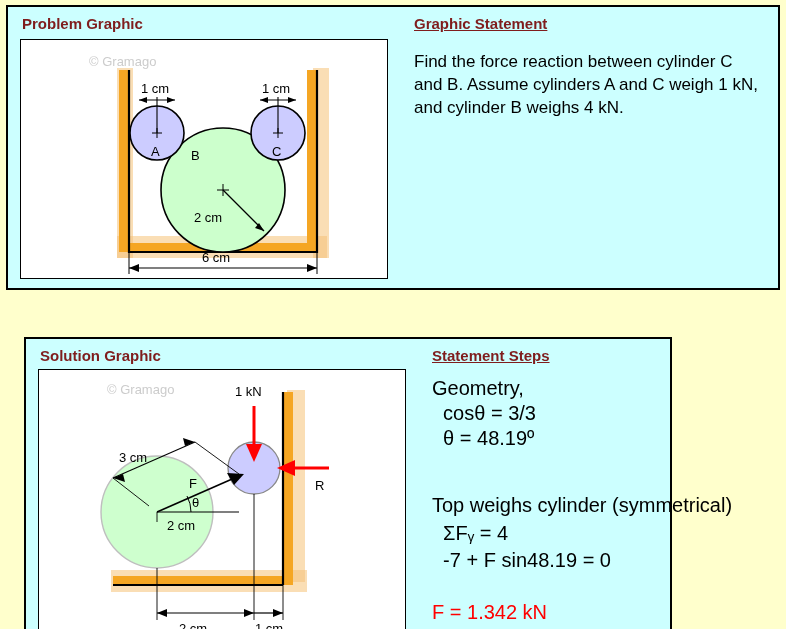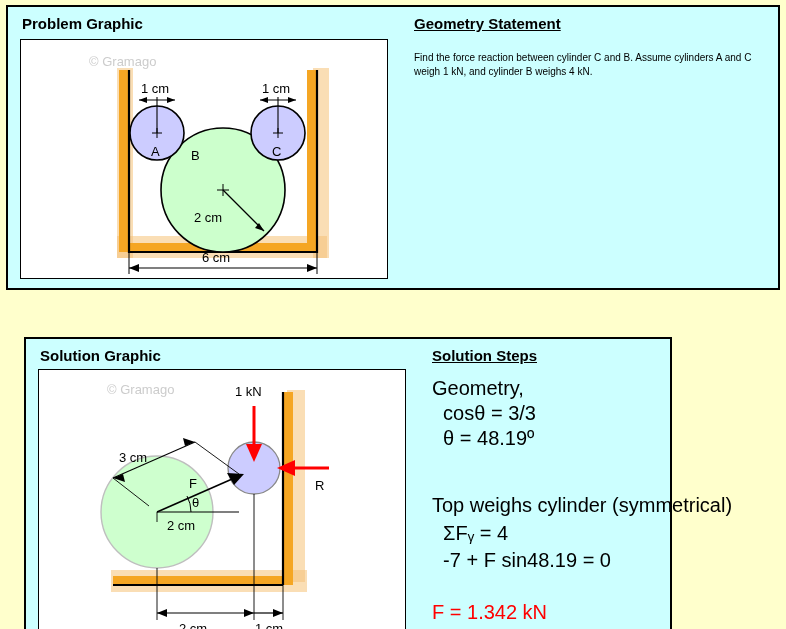--- a/index.html
+++ b/index.html
@@ -30,21 +30,21 @@
     left: 24px;
     top: 313px;
     width: 648px;
     height: 310px;
     margin-top: 24px;
   }
   .panel-title {
     position: absolute;
     font-size: 15px;
     font-weight: bold;
-    color: #000000;
+    color: #7f1d1d;
     text-align: center;
   }
   .panel-title.underline {
     text-decoration: underline;
   }
   .graphic-box {
     position: absolute;
     background: #ffffff;
     border: 1px solid #000000;
     box-sizing: border-box;
@@ -61,21 +61,21 @@
     width: 368px;
     height: 270px;
   }
   .watermark {
     position: absolute;
     font-size: 13px;
     color: #cccccc;
   }
   .body-text {
     position: absolute;
-    font-size: 10px;
+    font-size: 17px;
     color: #000000;
     line-height: 1.35;
   }
   .step-line {
     position: absolute;
     font-size: 20px;
     color: #000000;
     white-space: pre;
   }
   .step-line.red {
@@ -87,21 +87,21 @@
     font-family: "Liberation Sans", sans-serif;
   }
 </style>
 </head>
 <body>
 
 <div class="panel" id="problem-panel">
 
   <div class="panel-title" style="left:14px; top:8px;">Problem Graphic</div>
 
-  <div class="panel-title underline" style="left:406px; top:8px;">Geometry Statement</div>
+  <div class="panel-title underline" style="left:406px; top:8px;">Graphic Statement</div>
 
   <div class="graphic-box" id="problem-graphic-box">
     <div class="watermark" style="left:68px; top:14px;">© Gramago</div>
 
     <svg width="366" height="238" viewBox="0 0 366 238">
 
       <g opacity="0.85">
         <rect x="96" y="28" width="16" height="190" fill="#f4b860" opacity="0.55"></rect>
         <rect x="96" y="196" width="210" height="22" fill="#f4b860" opacity="0.55"></rect>
         <rect x="292" y="28" width="16" height="190" fill="#f4b860" opacity="0.55"></rect>
@@ -153,21 +153,21 @@
     </svg>
   </div>
 
   <div class="body-text" style="left:406px; top:44px; width:346px;">Find the force reaction between cylinder C and B. Assume cylinders A and C weigh 1 kN, and cylinder B weighs 4 kN.</div>
 </div>
 
 <div class="panel" id="solution-panel">
 
   <div class="panel-title" style="left:14px; top:8px;">Solution Graphic</div>
 
-  <div class="panel-title underline" style="left:406px; top:8px;">Solution Steps</div>
+  <div class="panel-title underline" style="left:406px; top:8px;">Statement Steps</div>
 
   <div class="graphic-box" id="solution-graphic-box">
     <div class="watermark" style="left:68px; top:12px;">© Gramago</div>
 
     <svg width="366" height="268" viewBox="0 0 366 268">
 
       <g opacity="0.85">
         <rect x="248" y="20" width="18" height="192" fill="#f4b860" opacity="0.55"></rect>
         <rect x="72" y="200" width="196" height="22" fill="#f4b860" opacity="0.55"></rect>
       </g>

